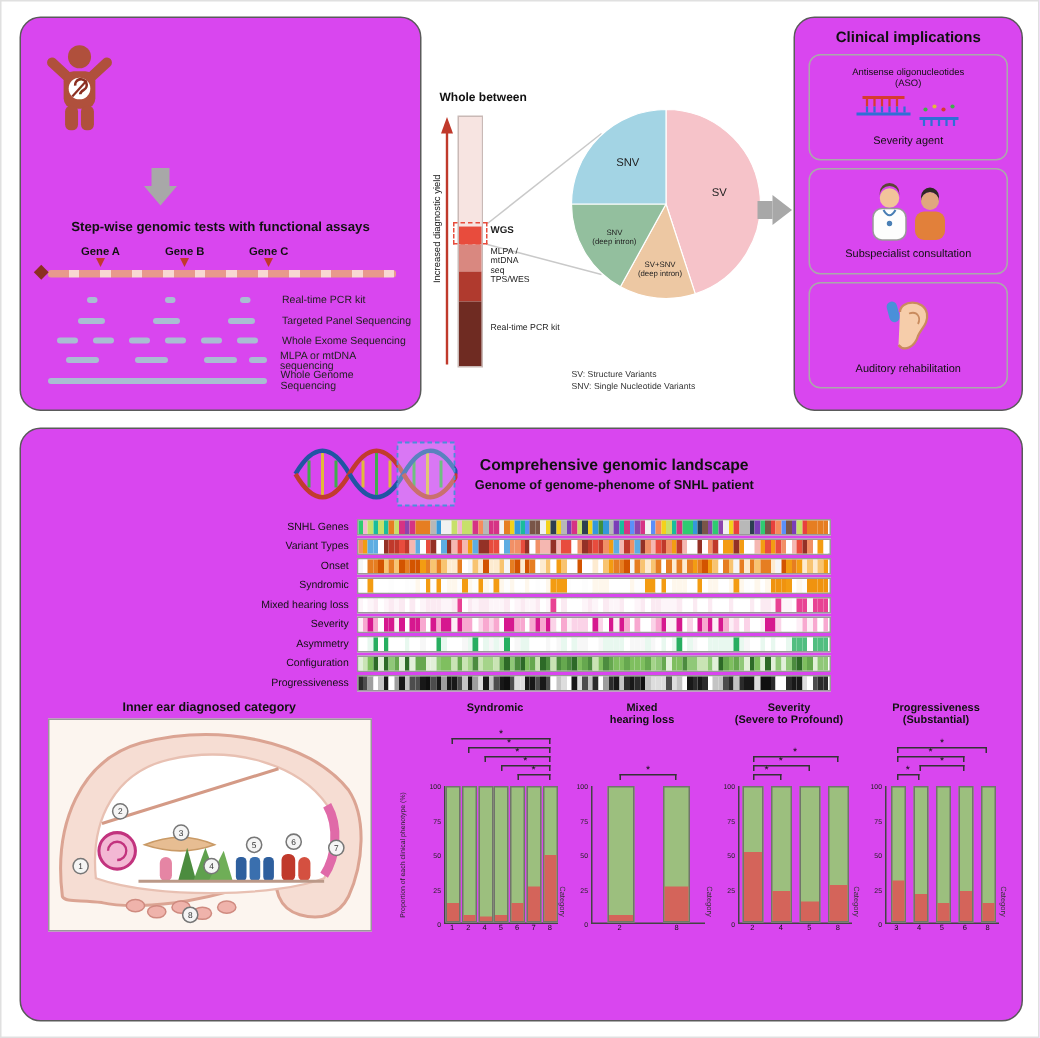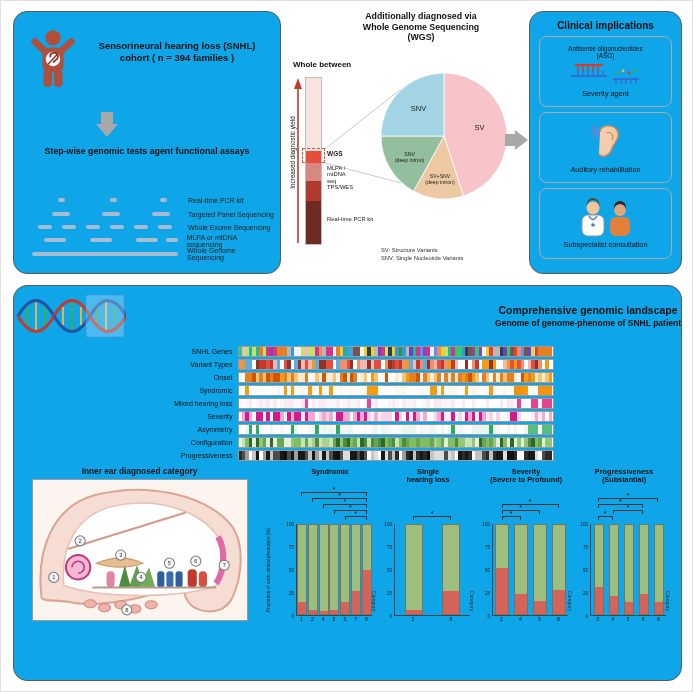--- a/index.html
+++ b/index.html
@@ -1,18 +1,18 @@
 <!DOCTYPE html>
 <html><head>
 <meta charset="utf-8">
 <style>
   *{margin:0;padding:0;box-sizing:border-box}
   html,body{width:693px;height:692px;background:#fff;font-family:"Liberation Sans",sans-serif;color:#111}
   .canvas{position:relative;width:693px;height:692px;background:#fff;overflow:hidden;border:1px solid #e0e0e0}
-  .panel{position:absolute;border:1.6px solid #5a5a5a;border-radius:14px;background:#0ea5e9}
+  .panel{position:absolute;border:1.6px solid #5a5a5a;border-radius:14px;background:#d946ef}
   #panel-cohort{left:12px;top:10px;width:268px;height:263px}
   #mid{position:absolute;left:282px;top:12px;width:226px;height:262px}
   #panel-clinical{left:528px;top:10px;width:153px;height:263px}
   #panel-bottom{left:12px;top:284px;width:669px;height:396px}
 
   
   .person{position:absolute;left:14px;top:16px}
   .cohort-title{position:absolute;left:64px;top:28px;width:198px;font-size:9.5px;font-weight:bold;text-align:center;white-space:pre-line;line-height:1.3}
   .arrow-down{position:absolute;left:82px;top:100px;display:flex;flex-direction:column;align-items:center}
   .arrow-down .stem{width:12px;height:12px;background:#a8a8a8}
@@ -46,21 +46,21 @@
   .arrow-right .stem{width:10px;height:12px;background:#a8a8a8}
   .arrow-right .head{width:0;height:0;border-top:10px solid transparent;border-bottom:10px solid transparent;border-left:13px solid #a8a8a8}
 
   
   .clinical-title{margin-top:8px;text-align:center;font-size:10px;font-weight:bold}
   .clinical-box{margin:5px 9px;height:71px;border:1px solid #aaa;border-radius:8px;display:flex;flex-direction:column;align-items:center;justify-content:center;gap:2px;padding:2px}
   .aso-label{font-size:6.3px;text-align:center;white-space:pre-line;line-height:1.15}
   .clinical-caption{font-size:7.3px;text-align:center}
 
   
-  .bp-header{display:flex;justify-content:space-between;align-items:center;gap:12px;margin-top:7px}
+  .bp-header{display:flex;justify-content:center;align-items:center;gap:12px;margin-top:7px}
   .bp-titles{text-align:center}
   .bp-title{font-size:10.5px;font-weight:bold}
   .bp-subtitle{font-size:8.5px;font-weight:bold;margin-top:2px}
   .heatmap{width:424px;margin:6px auto 0 auto}
   .hm-row{display:flex;align-items:center;height:12px;margin-bottom:1px}
   .hm-label{width:102px;text-align:right;font-size:7px;padding-right:5px;color:#111}
   .hm-strip{width:316px;height:11px;display:flex;border:0.6px solid #999;background:#fff}
   .hm-cell{flex:1}
   .assoc-title{margin-top:8px;text-align:center;font-size:9.3px;font-weight:bold}
   .assoc-row{display:flex;padding:0 10px;margin-top:5px}
@@ -92,27 +92,35 @@
       <circle cx="26" cy="9" r="8" fill="#b0503c"></circle>
       <path d="M7,13 L20,25" stroke="#b0503c" stroke-width="7" stroke-linecap="round"></path>
       <path d="M45,13 L32,25" stroke="#b0503c" stroke-width="7" stroke-linecap="round"></path>
       <rect x="15" y="19" width="22" height="26" rx="7" fill="#b0503c"></rect>
       <rect x="16" y="43" width="9" height="17" rx="4" fill="#b0503c"></rect>
       <rect x="27" y="43" width="9" height="17" rx="4" fill="#b0503c"></rect>
       <circle cx="26" cy="31" r="7.5" fill="#ffffff"></circle>
       <path d="M23,29 a4,4 0 1 1 6,3 q-2.5,1.5 -2.5,3" stroke="#8b2f22" stroke-width="1.8" fill="none"></path>
       <line x1="21" y1="36.5" x2="31" y2="25.5" stroke="#8b2f22" stroke-width="1.5"></line>
     </svg>
-    <div class="cohort-title">Sensorineural hearing loss (SNHL)
-cohort ( n = 394 families )</div>
     <div class="arrow-down">
         <div class="stem"></div>
         <div class="head"></div>
       </div>
-    <div class="stepwise-title">Step-wise genomic tests agent functional assays</div>
+    <div class="stepwise-title">Step-wise genomic tests with functional assays</div>
+    <div class="gene-diagram">
+      <span class="gene-label" style="left:26px">Gene A</span>
+      <span class="gene-label" style="left:82px">Gene B</span>
+      <span class="gene-label" style="left:138px">Gene C</span>
+      <span class="gene-arrow" style="left:36px"></span>
+      <span class="gene-arrow" style="left:92px"></span>
+      <span class="gene-arrow" style="left:148px"></span>
+      <div class="gene-bar"></div>
+      <div class="gene-diamond"></div>
+    </div>
     <div class="test-rows">
         <div class="test-row">
           <div class="dash-zone">
             <div class="dash" style="left: 30px; width: 7px;"></div>
             <div class="dash" style="left: 82px; width: 7px;"></div>
             <div class="dash" style="left: 132px; width: 7px;"></div>
           </div>
           <div class="test-label">Real-time PCR kit</div>
         </div>
         <div class="test-row">
@@ -146,23 +154,20 @@
         <div class="test-row">
           <div class="dash-zone">
             <div class="dash" style="left: 4px; width: 146px;"></div>
           </div>
           <div class="test-label">Whole Genome Sequencing</div>
         </div>
       </div>
   </div>
 
   <div id="mid">
-    <div class="wgs-title">Additionally diagnosed via
-Whole Genome Sequencing
-(WGS)</div>
     <div class="whole-cohort">Whole between</div>
     <svg class="connectors" width="226" height="262">
       <line x1="42" y1="136" x2="118" y2="76" stroke="#c9c9c9" stroke-width="1"></line>
       <line x1="42" y1="150" x2="118" y2="170" stroke="#c9c9c9" stroke-width="1"></line>
     </svg>
     <div class="stacked-bar">
         <div class="bar-seg" style="height: 44%; background: rgb(247, 228, 225);"></div>
         <div class="bar-seg" style="height: 7%; background: rgb(232, 76, 61);"></div>
         <div class="bar-seg" style="height: 11%; background: rgb(217, 136, 128);"></div>
         <div class="bar-seg" style="height: 12%; background: rgb(176, 58, 46);"></div>
@@ -235,39 +240,39 @@
             <line x1="69" y1="18" x2="69" y2="23"></line>
         </g>
         <circle cx="50" cy="12" r="1.4" fill="#3fae4a"></circle>
           <circle cx="56" cy="10" r="1.4" fill="#e2b93b"></circle>
           <circle cx="62" cy="12" r="1.4" fill="#d63b2f"></circle>
           <circle cx="68" cy="10" r="1.4" fill="#3fae4a"></circle>
       </svg>
       <div class="clinical-caption">Severity agent</div>
     </div>
     <div class="clinical-box">
-      <svg width="40" height="42" viewBox="0 0 40 42">
-        <rect x="6" y="4" width="7" height="14" rx="3.5" fill="#4a90d9" transform="rotate(-15 9 11)"></rect>
-        <path d="M14,11 C14,3 30,2 32,12 C33,19 28,22 26,27 C24,34 17,38 13,33" fill="#f6cdaa" stroke="#c98b5e" stroke-width="1.5"></path>
-        <path d="M20,12 C26,10 28,15 26,19" fill="none" stroke="#c98b5e" stroke-width="1.2"></path>
-      </svg>
-      <div class="clinical-caption">Auditory rehabilitation</div>
-    </div>
-    <div class="clinical-box">
       <svg width="66" height="40" viewBox="0 0 66 40">
         <circle cx="20" cy="10" r="6.5" fill="#f2c49a"></circle>
         <path d="M13.5,8.5 a6.5,6.5 0 0 1 13,0 l0,-2 a6.5,6.5 0 0 0 -13,0 z" fill="#5a4632"></path>
         <rect x="9" y="17" width="22" height="21" rx="6" fill="#fdfdfd" stroke="#999" stroke-width="1"></rect>
         <path d="M16,18 q4,7 8,0" stroke="#4a7fb5" fill="none" stroke-width="1.4"></path>
         <circle cx="20" cy="27" r="1.8" fill="#4a7fb5"></circle>
         <circle cx="47" cy="12" r="6" fill="#e0a77e"></circle>
         <path d="M41,12 a6,6 0 0 1 12,0 l0,-3 a6,6 0 0 0 -12,0 z" fill="#2f2a26"></path>
         <rect x="37" y="19" width="20" height="19" rx="6" fill="#e2803a"></rect>
       </svg>
       <div class="clinical-caption">Subspecialist consultation</div>
+    </div>
+    <div class="clinical-box">
+      <svg width="40" height="42" viewBox="0 0 40 42">
+        <rect x="6" y="4" width="7" height="14" rx="3.5" fill="#4a90d9" transform="rotate(-15 9 11)"></rect>
+        <path d="M14,11 C14,3 30,2 32,12 C33,19 28,22 26,27 C24,34 17,38 13,33" fill="#f6cdaa" stroke="#c98b5e" stroke-width="1.5"></path>
+        <path d="M20,12 C26,10 28,15 26,19" fill="none" stroke="#c98b5e" stroke-width="1.2"></path>
+      </svg>
+      <div class="clinical-caption">Auditory rehabilitation</div>
     </div>
   </div>
 
   <div class="panel" id="panel-bottom">
     <div class="bp-header">
       <svg width="112" height="46" viewBox="0 0 112 46">
         <line x1="13" y1="14" x2="13" y2="32" stroke="#3fae4a" stroke-width="2"></line>
         <line x1="22" y1="9" x2="22" y2="37" stroke="#e2b93b" stroke-width="2"></line>
         <line x1="31" y1="14" x2="31" y2="32" stroke="#3fae4a" stroke-width="2"></line>
         <line x1="49" y1="14" x2="49" y2="32" stroke="#e2b93b" stroke-width="2"></line>
@@ -1254,21 +1259,21 @@
               <span class="xtick" style="width: 10px;">2</span>
               <span class="xtick" style="width: 10px;">4</span>
               <span class="xtick" style="width: 10px;">5</span>
               <span class="xtick" style="width: 10px;">6</span>
               <span class="xtick" style="width: 10px;">7</span>
               <span class="xtick" style="width: 10px;">8</span>
             </div>
             <div class="catlab">Category</div>
           </div>
           <div class="chart">
-            <div class="chart-title">Single
+            <div class="chart-title">Mixed
 hearing loss</div>
             <div class="chart-body">
               <div class="plot">
                 <div class="pbar" style="width: 18px; background: rgb(156, 191, 126);">
                   <div class="pred" style="height: 5%; background: rgb(212, 100, 90);"></div>
                 </div>
                 <div class="pbar" style="width: 18px; background: rgb(156, 191, 126);">
                   <div class="pred" style="height: 26%; background: rgb(212, 100, 90);"></div>
                 </div>
               </div>

